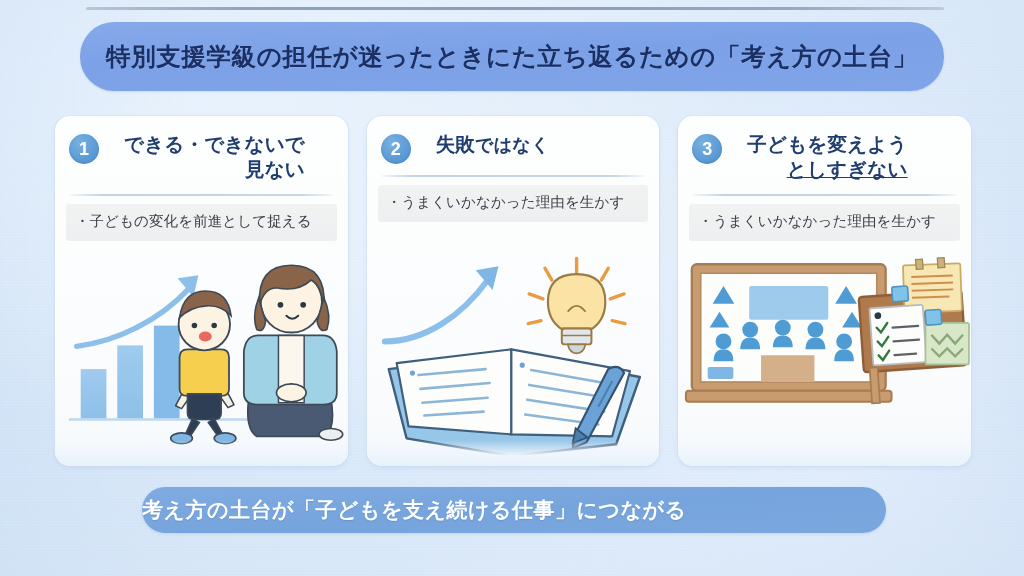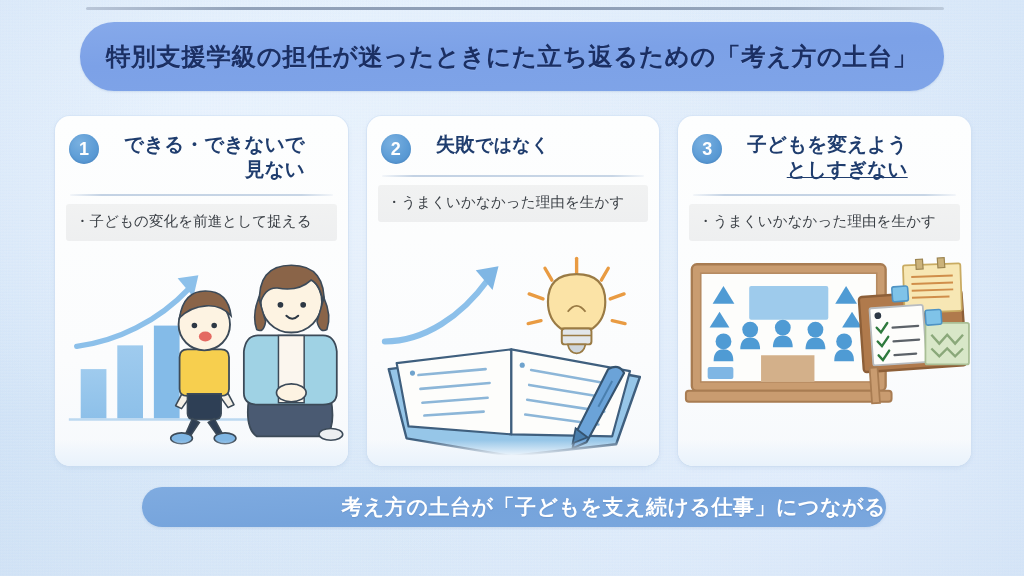--- a/index.html
+++ b/index.html
@@ -91,24 +91,24 @@
 
   .illus{position:absolute;left:0;right:0;bottom:0;height:218px;}
   .illus svg{display:block;width:100%;height:100%;}
   .card-foot{
     position:absolute;left:0;right:0;bottom:0;height:26px;
     background:linear-gradient(180deg,rgba(240,246,252,0) 0%,#eef5fc 60%,#e9f2fb 100%);
   }
 
   
   .footer-banner{
-    position:absolute;left:142px;top:487px;width:744px;height:40px;
+    position:absolute;left:142px;top:487px;width:744px;height:46px;
     border-radius:23px;
     background:linear-gradient(176deg,#7fabe0 0%,#76a4dc 50%,#7aa7de 100%);
-    display:flex;align-items:center;justify-content:flex-end;
+    display:flex;align-items:center;justify-content:flex-start;
     box-shadow:0 1px 3px rgba(95,135,190,.20);
   }
   .footer-banner .txt{
     font-size:21px;font-weight:bold;color:#ffffff;letter-spacing:.5px;white-space:nowrap;
     text-shadow:0 1px 1px rgba(60,100,160,.25);
   }
 </style>
 </head>
 <body>
 

